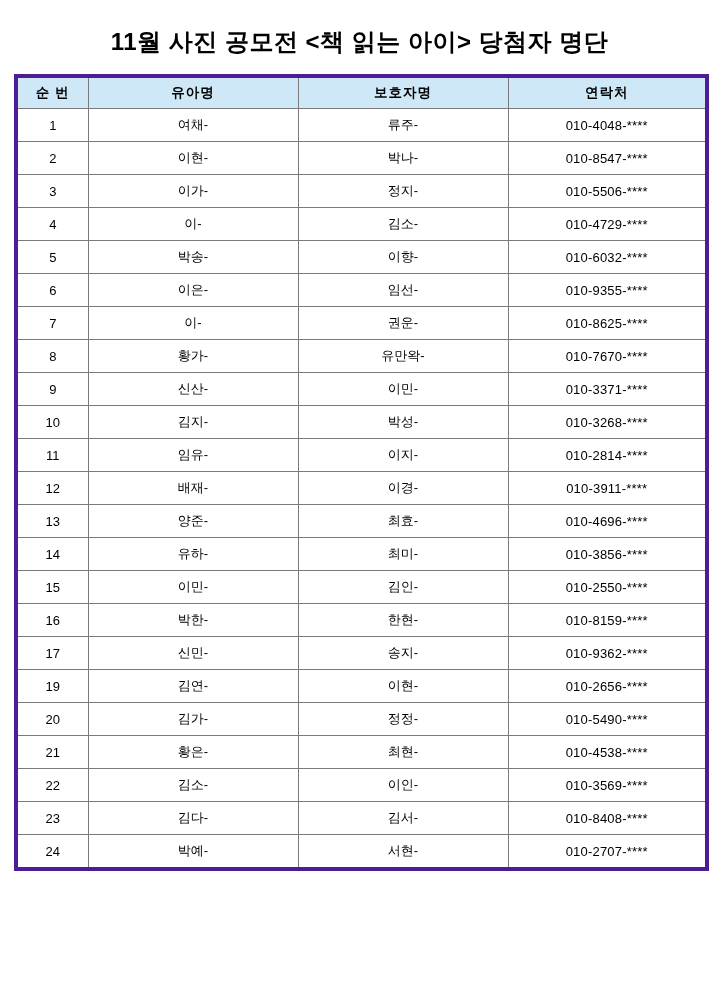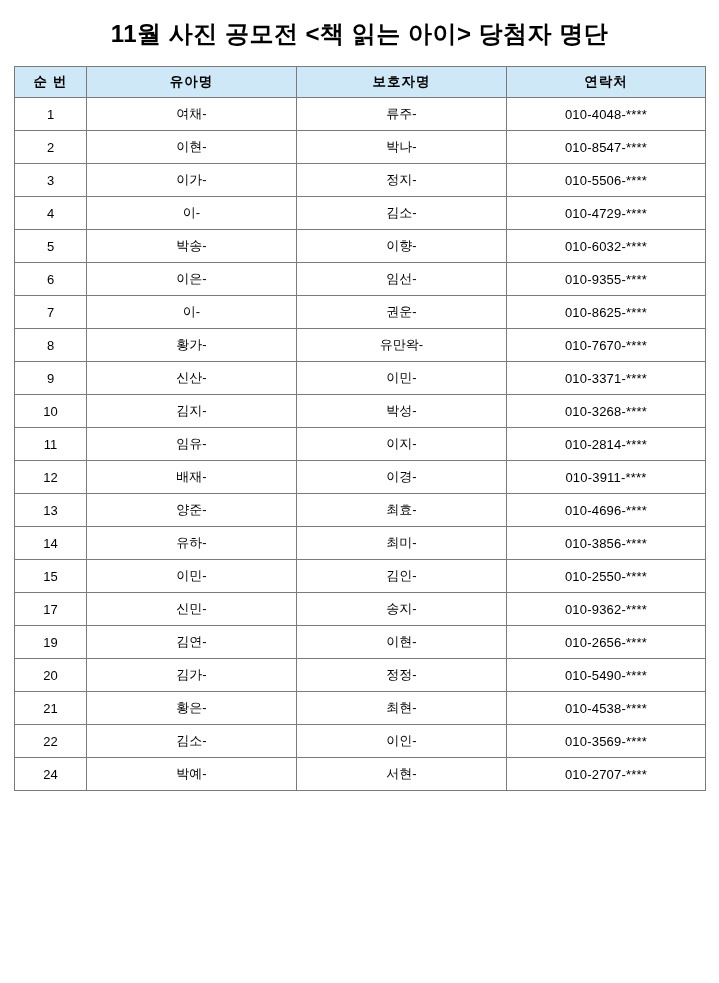--- a/index.html
+++ b/index.html
@@ -12,38 +12,38 @@
     height: 983px;
     font-family: "Liberation Sans", sans-serif;
     color: #000000;
     overflow: hidden;
   }
   .page {
     width: 719px;
     height: 983px;
     position: relative;
     box-sizing: border-box;
-    padding: 0 14px;
+    padding: 8px 14px;
   }
   .doc-title {
     text-align: center;
     font-size: 24px;
     font-weight: bold;
     letter-spacing: 0.5px;
     padding-top: 18px;
     padding-bottom: 16px;
     color: #000;
     font-family: "Liberation Sans", sans-serif;
   }
   table.roster {
     width: 691px;
     border-collapse: collapse;
     table-layout: fixed;
     margin: 0 auto;
-    border: 1px solid #4c1d95;
+    border: 4px solid #4c1d95;
   }
   table.roster th,
   table.roster td {
     border: 1px solid #7a7a7a;
     text-align: center;
     vertical-align: middle;
     font-size: 13px;
     height: 32px;
     padding: 0;
     font-family: "Liberation Sans", sans-serif;
@@ -171,20 +171,26 @@
           <td class="name">최미-</td>
           <td class="phone">010-3856-****</td>
         </tr>
         <tr>
           <td class="num">15</td>
           <td class="name">이민-</td>
           <td class="name">김인-</td>
           <td class="phone">010-2550-****</td>
         </tr>
         <tr>
+          <td class="num">16</td>
+          <td class="name">박한-</td>
+          <td class="name">한현-</td>
+          <td class="phone">010-8159-****</td>
+        </tr>
+        <tr>
           <td class="num">17</td>
           <td class="name">신민-</td>
           <td class="name">송지-</td>
           <td class="phone">010-9362-****</td>
         </tr>
         <tr>
           <td class="num">19</td>
           <td class="name">김연-</td>
           <td class="name">이현-</td>
           <td class="phone">010-2656-****</td>
@@ -201,20 +207,26 @@
           <td class="name">최현-</td>
           <td class="phone">010-4538-****</td>
         </tr>
         <tr>
           <td class="num">22</td>
           <td class="name">김소-</td>
           <td class="name">이인-</td>
           <td class="phone">010-3569-****</td>
         </tr>
         <tr>
+          <td class="num">23</td>
+          <td class="name">김다-</td>
+          <td class="name">김서-</td>
+          <td class="phone">010-8408-****</td>
+        </tr>
+        <tr>
           <td class="num">24</td>
           <td class="name">박예-</td>
           <td class="name">서현-</td>
           <td class="phone">010-2707-****</td>
         </tr>
       </tbody>
   </table>
 
 </div>
 

